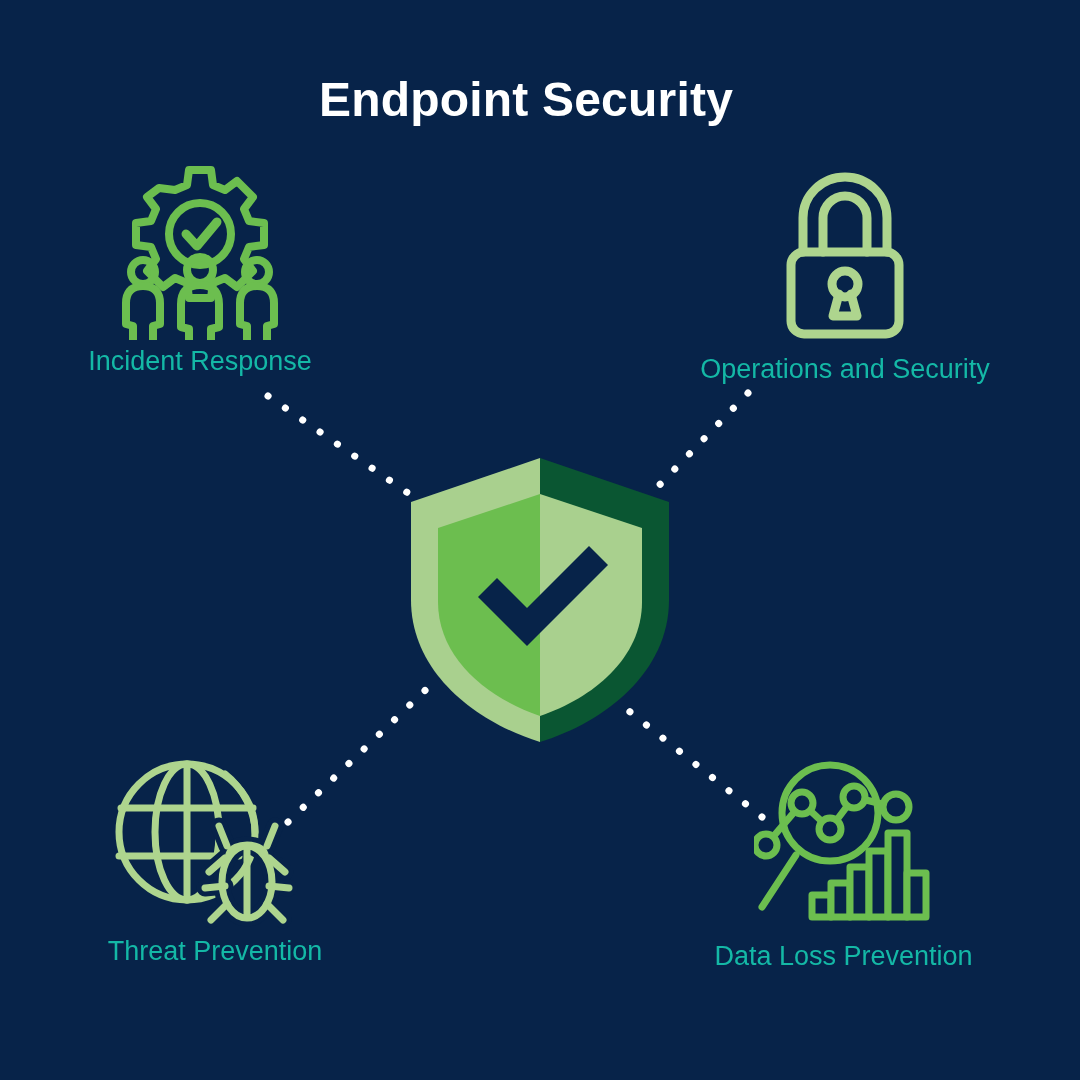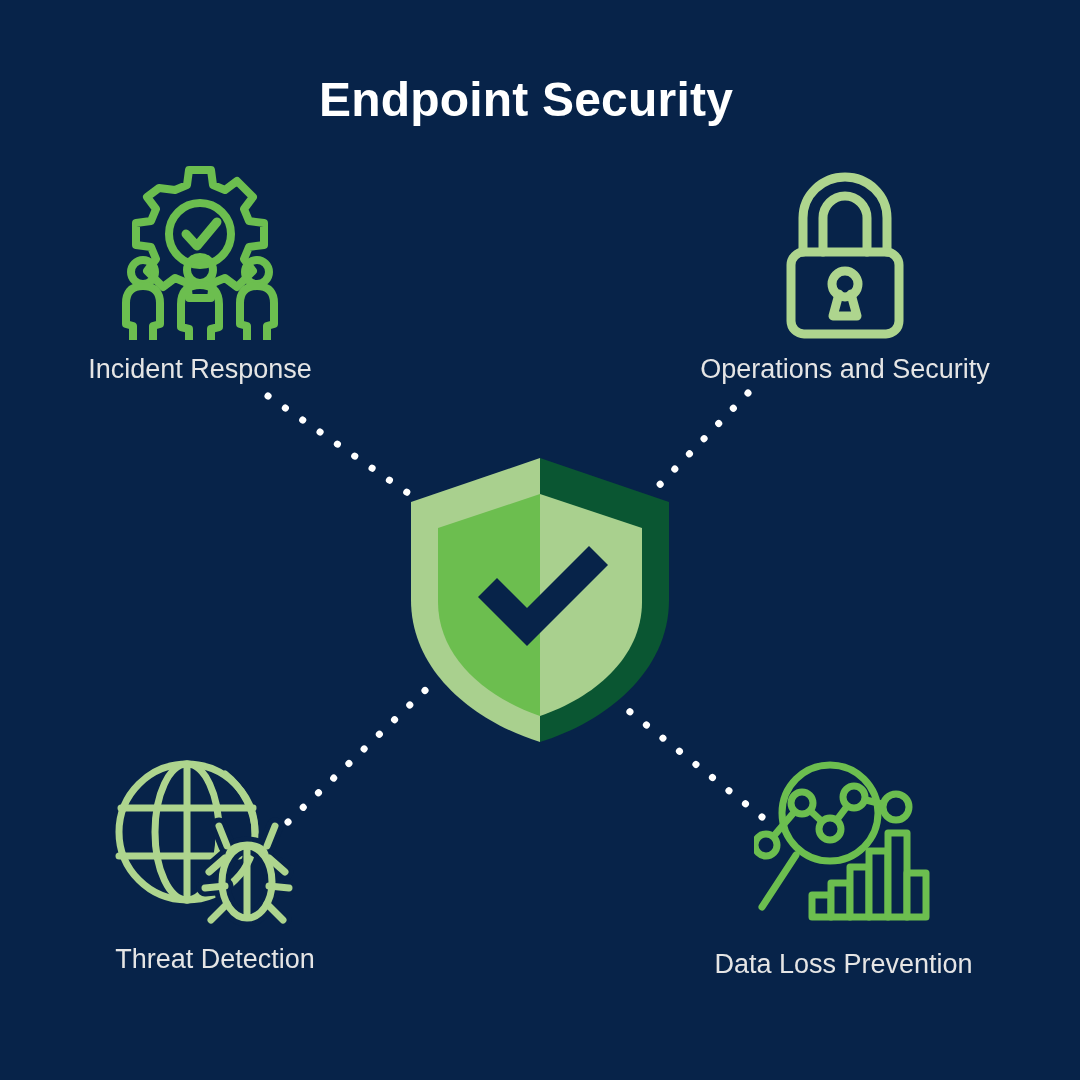--- a/index.html
+++ b/index.html
@@ -41,29 +41,29 @@
   .node {
     position: absolute;
     display: flex;
     flex-direction: column;
     align-items: center;
   }
   .node-icon {
     display: block;
   }
   .node-label {
-    margin-top: 14px;
-    color: #e5e5e5;
+    margin-top: 6px;
+    color: #14b8a6;
     font-size: 27px;
     font-weight: normal;
     white-space: nowrap;
     font-family: "Liberation Sans", sans-serif;
   }
   #node-incident-response { left: 60px; top: 160px; width: 280px; }
-  #node-operations-security { left: 690px; top: 160px; width: 310px; }
+  #node-operations-security { left: 690px; top: 160px; width: 310px; gap: 8px; }
   #node-threat-detection { left: 95px; top: 760px; width: 240px; }
   #node-data-loss-prevention { left: 711px; top: 755px; width: 265px; }
   #shield-center {
     position: absolute;
     left: 405px;
     top: 450px;
     width: 270px;
     height: 300px;
   }
 </style>
@@ -171,21 +171,21 @@
 
         <path d="M112 86 L104 66 M152 86 L160 66"></path>
 
         <ellipse cx="132" cy="122" rx="25" ry="36"></ellipse>
 
         <path d="M114 94 C118 82 146 82 150 94"></path>
 
         <line x1="132" y1="88" x2="132" y2="157"></line>
       </g>
     </svg>
-    <div class="node-label">Threat Detection</div>
+    <div class="node-label">Threat Prevention</div>
   </div>
 
   <div class="node" id="node-data-loss-prevention">
     <svg class="node-icon" width="180" height="180" viewBox="0 0 180 180" xmlns="http://www.w3.org/2000/svg">
       <g stroke="#6CBE4F" stroke-width="7" fill="none" stroke-linecap="round" stroke-linejoin="round">
 
         <line x1="42" y1="100" x2="8" y2="152"></line>
 
         <circle cx="76" cy="58" r="48"></circle>
 

